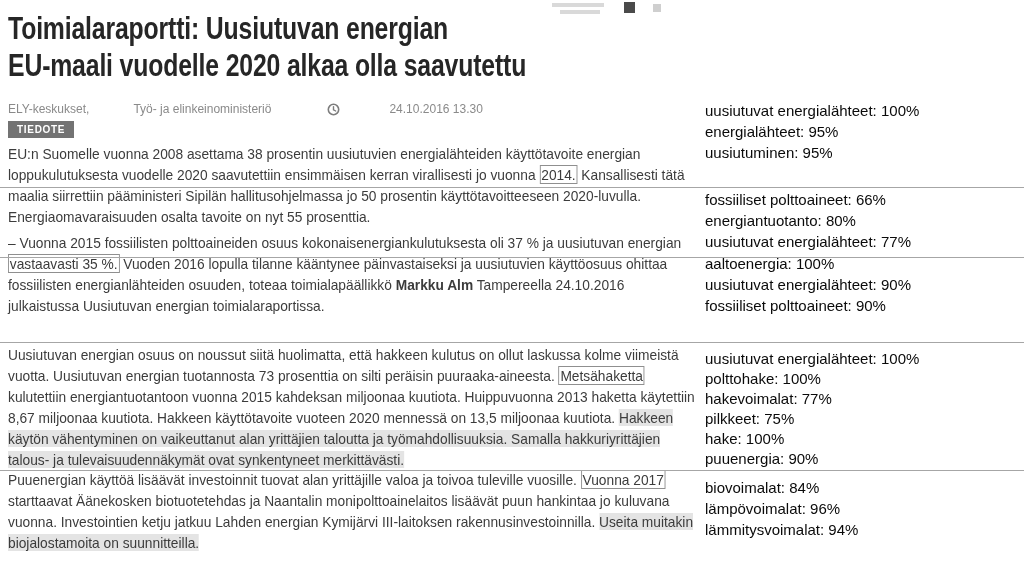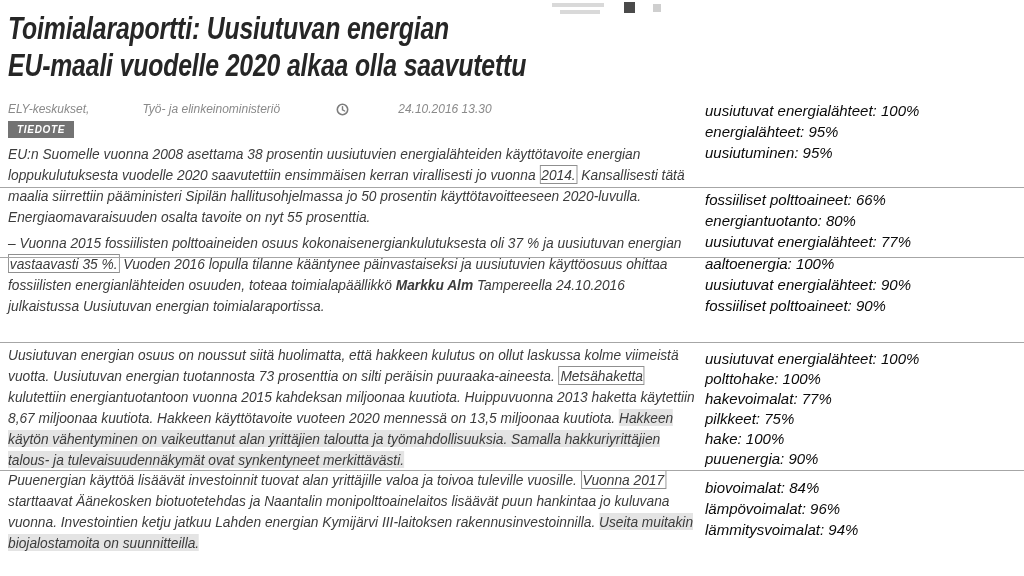--- a/index.html
+++ b/index.html
@@ -1,25 +1,25 @@
 <!DOCTYPE html>
 <html><head>
 <meta charset="utf-8">
 <style>
   * { margin:0; padding:0; box-sizing:border-box; }
   html,body { width:1024px; height:576px; background:#fff; font-family:"Liberation Sans",sans-serif; }
-  .canvas { position:relative; width:1024px; height:576px; background:#ffffff; overflow:hidden;font-style:italic; }
+  .canvas { position:relative; width:1024px; height:576px; background:#ffffff; overflow:hidden; }
 
   .title { position:absolute; left:8px; top:10px; font-size:31px; line-height:37px;
            font-weight:700; color:#262626; white-space:nowrap;
            transform:scaleX(0.8); transform-origin:left top; letter-spacing:-0.2px; }
 
   .byline { position:absolute; left:8px; top:102px; display:flex; align-items:center;
             font-size:12px; color:#8a8a8a; white-space:nowrap;gap:44px; }
-  .byline .src2 { margin-left:9px; }
+  .byline .src2 { }
   .byline .clock { margin-left:12px; margin-right:5px; display:inline-flex; }
 
   .badge { position:absolute; left:8px; top:121px; background:#737373; color:#ffffff;
            font-size:10px; font-weight:700; letter-spacing:0.7px; padding:3px 9px; }
 
   .para { position:absolute; left:8px; width:750px; transform:scaleX(0.917);
           transform-origin:left top; font-size:15px; line-height:21px; color:#3c3c3c; }
   .p1 { top:143px; } .p2 { top:232px; } .p3 { top:344px; } .p4 { top:469px; }
 
   .seg-plain {}

